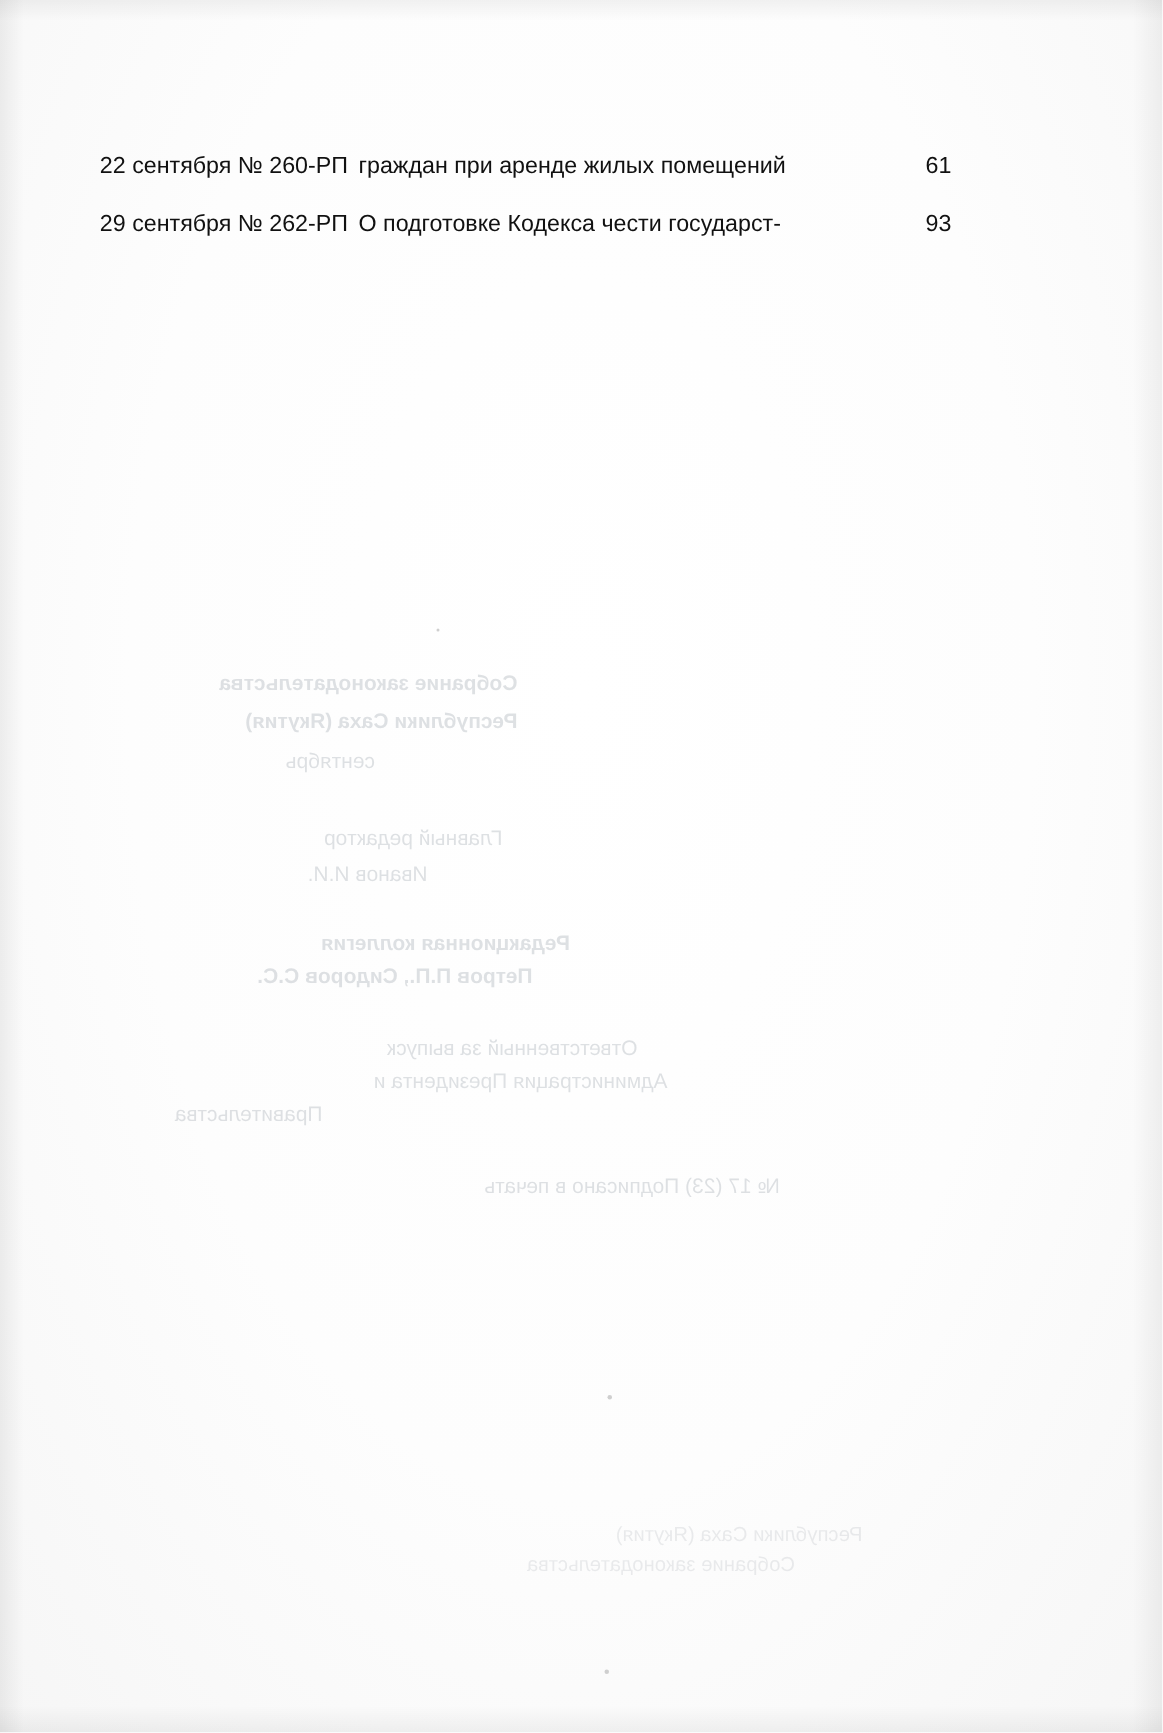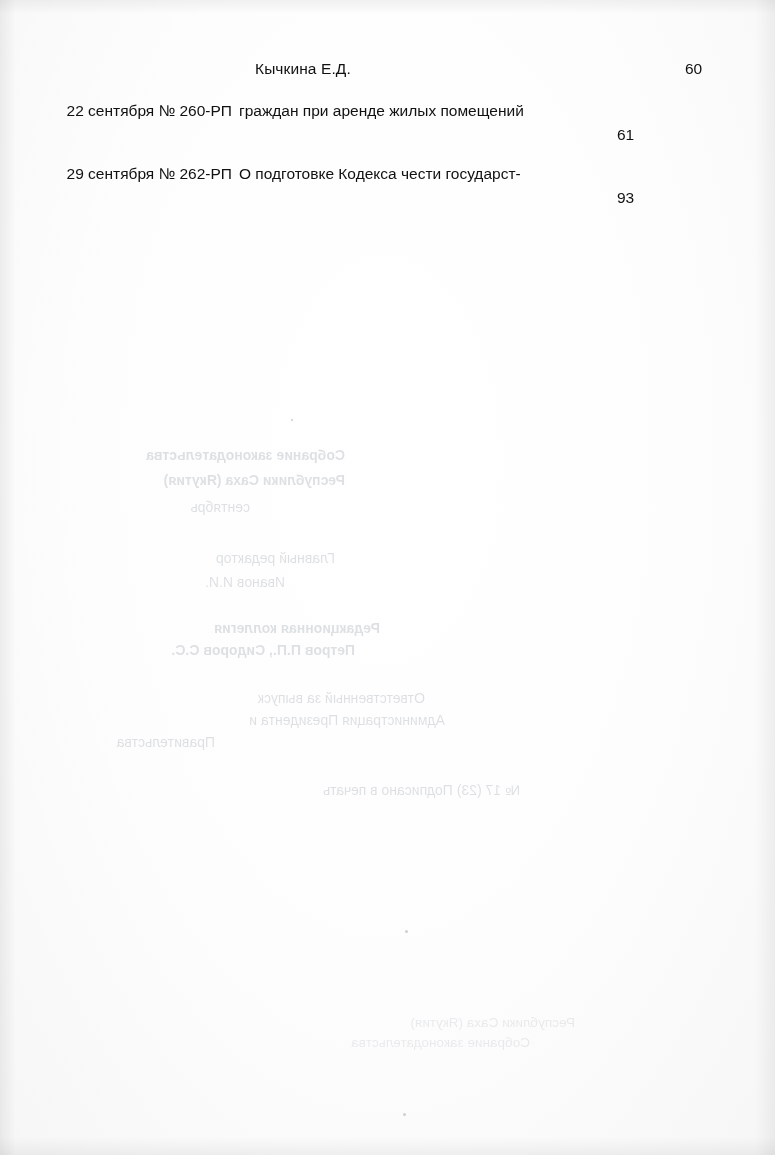--- a/index.html
+++ b/index.html
@@ -66,21 +66,21 @@
   
   .toc {
     position: absolute;
     left: 0;
     top: 100px;
     width: 775px;
   }
   .toc-entry {
     position: relative;
     display: flex;
-    align-items: flex-start;
+    align-items: flex-end;
     margin-bottom: 18px;
   }
   .toc-date {
     width: 232px;
     text-align: right;
     padding-right: 7px;
     font-size: 15.5px;
     line-height: 21px;
     white-space: nowrap;
     flex: 0 0 auto;
@@ -93,21 +93,20 @@
   }
   .toc-title .ln { display: block; }
   .toc-page {
     flex: 0 0 auto;
     width: 60px;
     font-size: 15.5px;
     line-height: 21px;
     text-align: left;
     padding-left: 8px;
     align-self: flex-end;
-    margin-top: 24px;
   }
 
   
   .bleed {
     position: absolute;
     left: 0;
     top: 0;
     width: 775px;
     height: 1155px;
     pointer-events: none;
@@ -167,24 +166,20 @@
   <div class="bl" style="left:255px; top:780px;">№ 17 (23) Подписано в печать</div>
 </div>
 
 <div class="bleed-2">
   <div class="bl" style="left:200px; top:1015px;">Республики Саха (Якутия)</div>
   <div class="bl" style="left:245px; top:1035px;">Собрание законодательства</div>
 </div>
 
 <div class="content">
 
-  <div class="author-line">
-    <span class="author-name">Кычкина Е.Д.</span>
-    <span class="author-page">60</span>
-  </div>
 
   <div class="toc">
 
     <div class="toc-entry">
       <div class="toc-date">22 сентября № 260-РП</div>
       <div class="toc-title">
         <span class="ln">граждан при аренде жилых помещений</span>
       </div>
       <div class="toc-page">61</div>
     </div>

